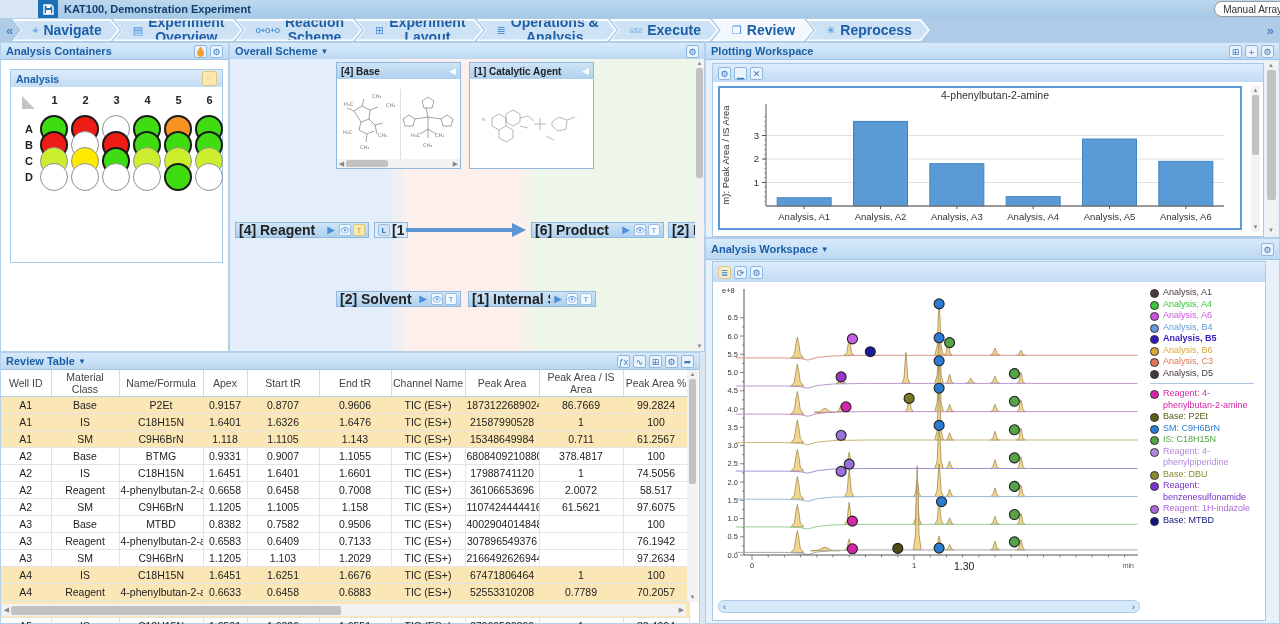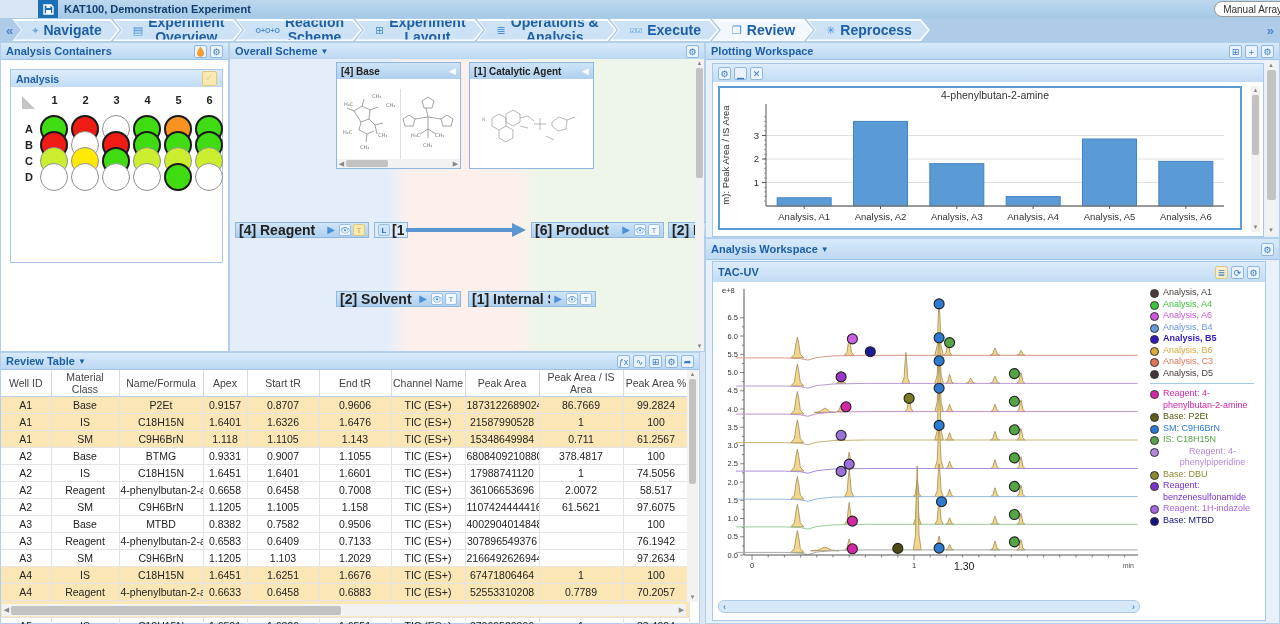--- a/index.html
+++ b/index.html
@@ -715,21 +715,20 @@
 
 <div id="panel-analysisws" class="abs">
   <div class="panel-h" style="height:20px">
     <span class="t">Analysis Workspace</span>
     <span class="caret">▼</span>
     <span class="sp"></span>
     <span class="pic">⚙</span>
   </div>
   <div id="tacuv">
     <div id="tacuv-h">
-      <span class="t">TAC-UV</span>
       <span class="pic yel">≣</span>
       <span class="pic">⟳</span>
       <span class="pic">⚙</span>
     </div>
     <div id="tacuv-body">
       <div id="tacuv-plot">
         <div id="chromo-svg-holder"><svg width="430" height="302" viewBox="0 0 430 302" font-family="'Liberation Sans',sans-serif">
               <text x="8" y="10" font-size="7.5" fill="#333">e+8</text>
               <line x1="26" x2="30" y1="272" y2="272" stroke="#555" stroke-width="0.7"></line>
               <text x="24" y="274.5" font-size="7.5" fill="#333" text-anchor="end">0.0</text>
@@ -947,21 +946,21 @@
             <div class="leg-item">
               <span class="leg-dot" style="background: rgb(43, 123, 211);"></span>
               <span style="color: rgb(43, 123, 211);">SM: C9H6BrN</span>
             </div>
             <div class="leg-item">
               <span class="leg-dot" style="background: rgb(85, 165, 70);"></span>
               <span style="color: rgb(85, 165, 70);">IS: C18H15N</span>
             </div>
             <div class="leg-item">
               <span class="leg-dot" style="background: rgb(179, 135, 220);"></span>
-              <span style="color: rgb(179, 135, 220); text-align: center;">Reagent: 4-phenylpiperidine</span>
+              <span style="color: rgb(179, 135, 220);">Reagent: 4-phenylpiperidine</span>
             </div>
             <div class="leg-item">
               <span class="leg-dot" style="background: rgb(138, 138, 48);"></span>
               <span style="color: rgb(138, 138, 48);">Base: DBU</span>
             </div>
             <div class="leg-item">
               <span class="leg-dot" style="background: rgb(122, 51, 204);"></span>
               <span style="color: rgb(122, 51, 204);">Reagent: benzenesulfonamide</span>
             </div>
             <div class="leg-item">

